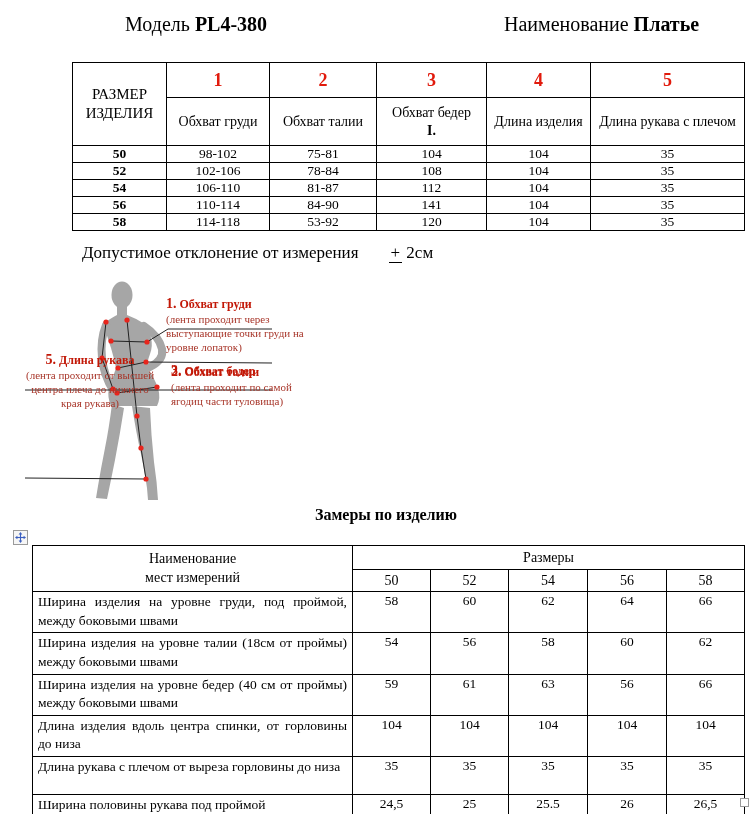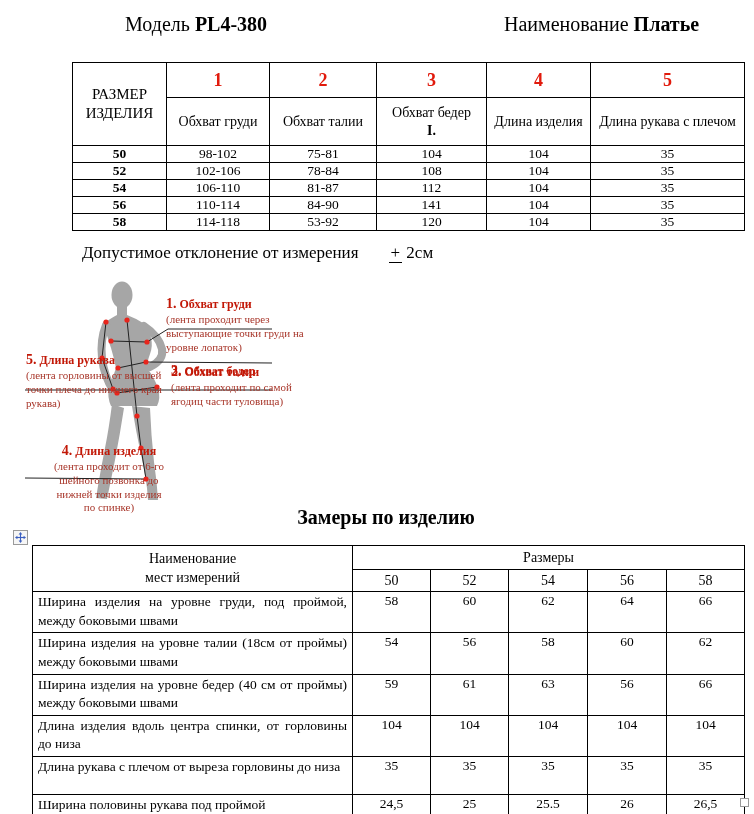--- a/index.html
+++ b/index.html
@@ -30,26 +30,26 @@
   
   .figure { position:absolute; left:20px; top:276px; width:390px; height:236px; }
   .figure svg { position:absolute; left:0; top:0; }
   .ann { position:absolute; color:#c21807; }
   .ann-title { font-weight:bold; font-size:12px; white-space:nowrap; color:#c21807; }
   .ann-num { font-size:14px; }
   .ann-desc { font-size:11px; line-height:1.25; color:#a8362a; margin-top:1px; }
   .ann1 { left:146px; top:20px; width:170px; }
   .ann2 { left:151px; top:57px; width:140px;margin-top:31px; }
   .ann3 { left:151px; top:87px; width:160px; }
-  .ann5 { left:6px;  top:76px; width:140px; text-align:left; }
+  .ann5 { left:0;  top:76px; width:140px; text-align:center; }
   .ann4 { left:33px; top:167px; width:112px; text-align:center; }
 
   
   .section-title { position:absolute; left:0; top:506px; width:754px;
-    text-align:center; font-weight:bold; font-size:20px; padding-left:18px; }
+    text-align:center; font-weight:bold; font-size:16px; padding-left:18px; }
 
   
   .t2 { position:absolute; left:32px; top:545px; width:712px; }
   .t2 .hdr td { height:24px; font-size:14px; }
   .t2 .sizes td { height:22px; font-size:14px; }
   .t2 .lbl { text-align:justify; padding:1px 5px 2px 5px; font-size:13.5px;
              line-height:1.38; vertical-align:top; }
   .t2 .drow td { height:38px; vertical-align:top; padding-top:1px; }
   .t2 .drow-last td { height:21px; }
   .t2 .namehdr { font-size:14px; line-height:1.3; vertical-align:middle; }
@@ -195,25 +195,21 @@
   </div>
   <div class="ann ann2">
     <div class="ann-title"><span class="ann-num">2.</span> <span>Обхват талии</span></div>
     <div class="ann-desc" style="width:125px">(лента проходит по самой ягодиц части туловища)</div>
   </div>
   <div class="ann ann3">
     <div class="ann-title"><span class="ann-num">3.</span> <span>Обхват бедер</span></div>
   </div>
   <div class="ann ann5">
     <div class="ann-title"><span class="ann-num">5.</span> <span>Длина рукава</span></div>
-    <div class="ann-desc">(лента горловины от высшей точки плеча до нижнего края рукава)</div>
-  </div>
-  <div class="ann ann4">
-    <div class="ann-title"><span class="ann-num">4.</span> <span>Длина изделия</span></div>
-    <div class="ann-desc">(лента проходит от 6-го шейного позвонка до нижней точки изделия по спинке)</div>
+    <div class="ann-desc">(лента проходит от высшей центра плеча до нижнего края рукава)</div>
   </div>
 </div>
 
 <div class="section-title">Замеры по изделию</div>
 
 <div class="move-handle">
   <svg width="11" height="11" viewBox="0 0 12 12">
     <g stroke="#3b5fc0" stroke-width="1.2">
         <line x1="6" y1="2" x2="6" y2="10"></line>
         <line x1="2" y1="6" x2="10" y2="6"></line>

